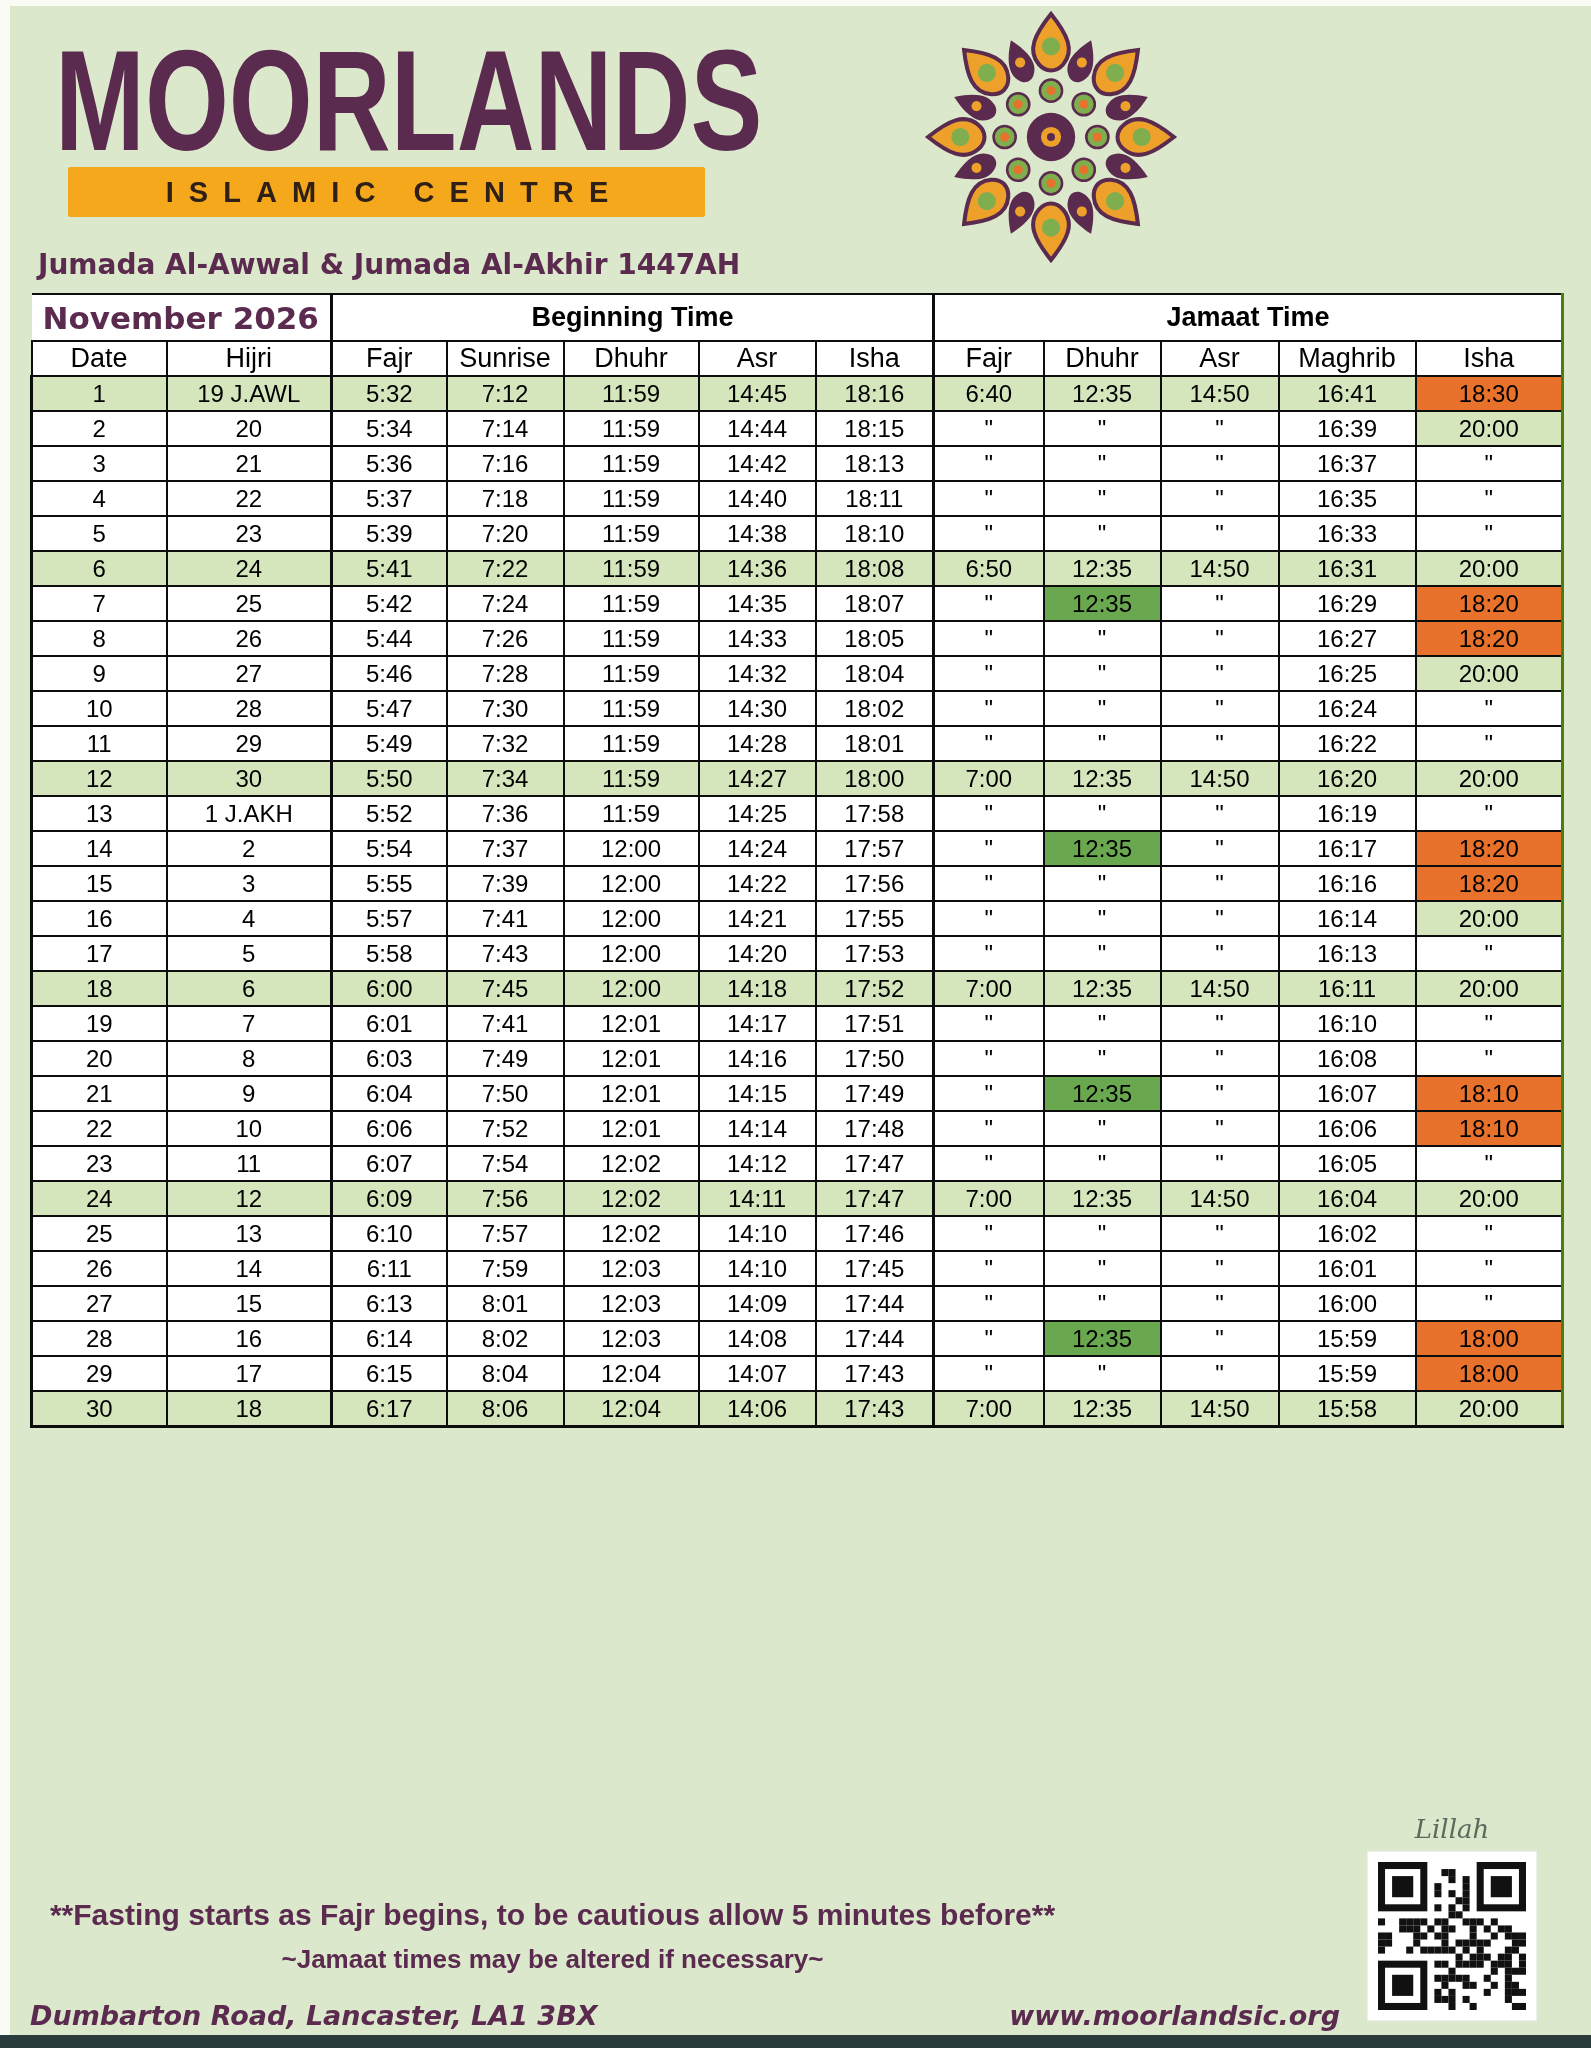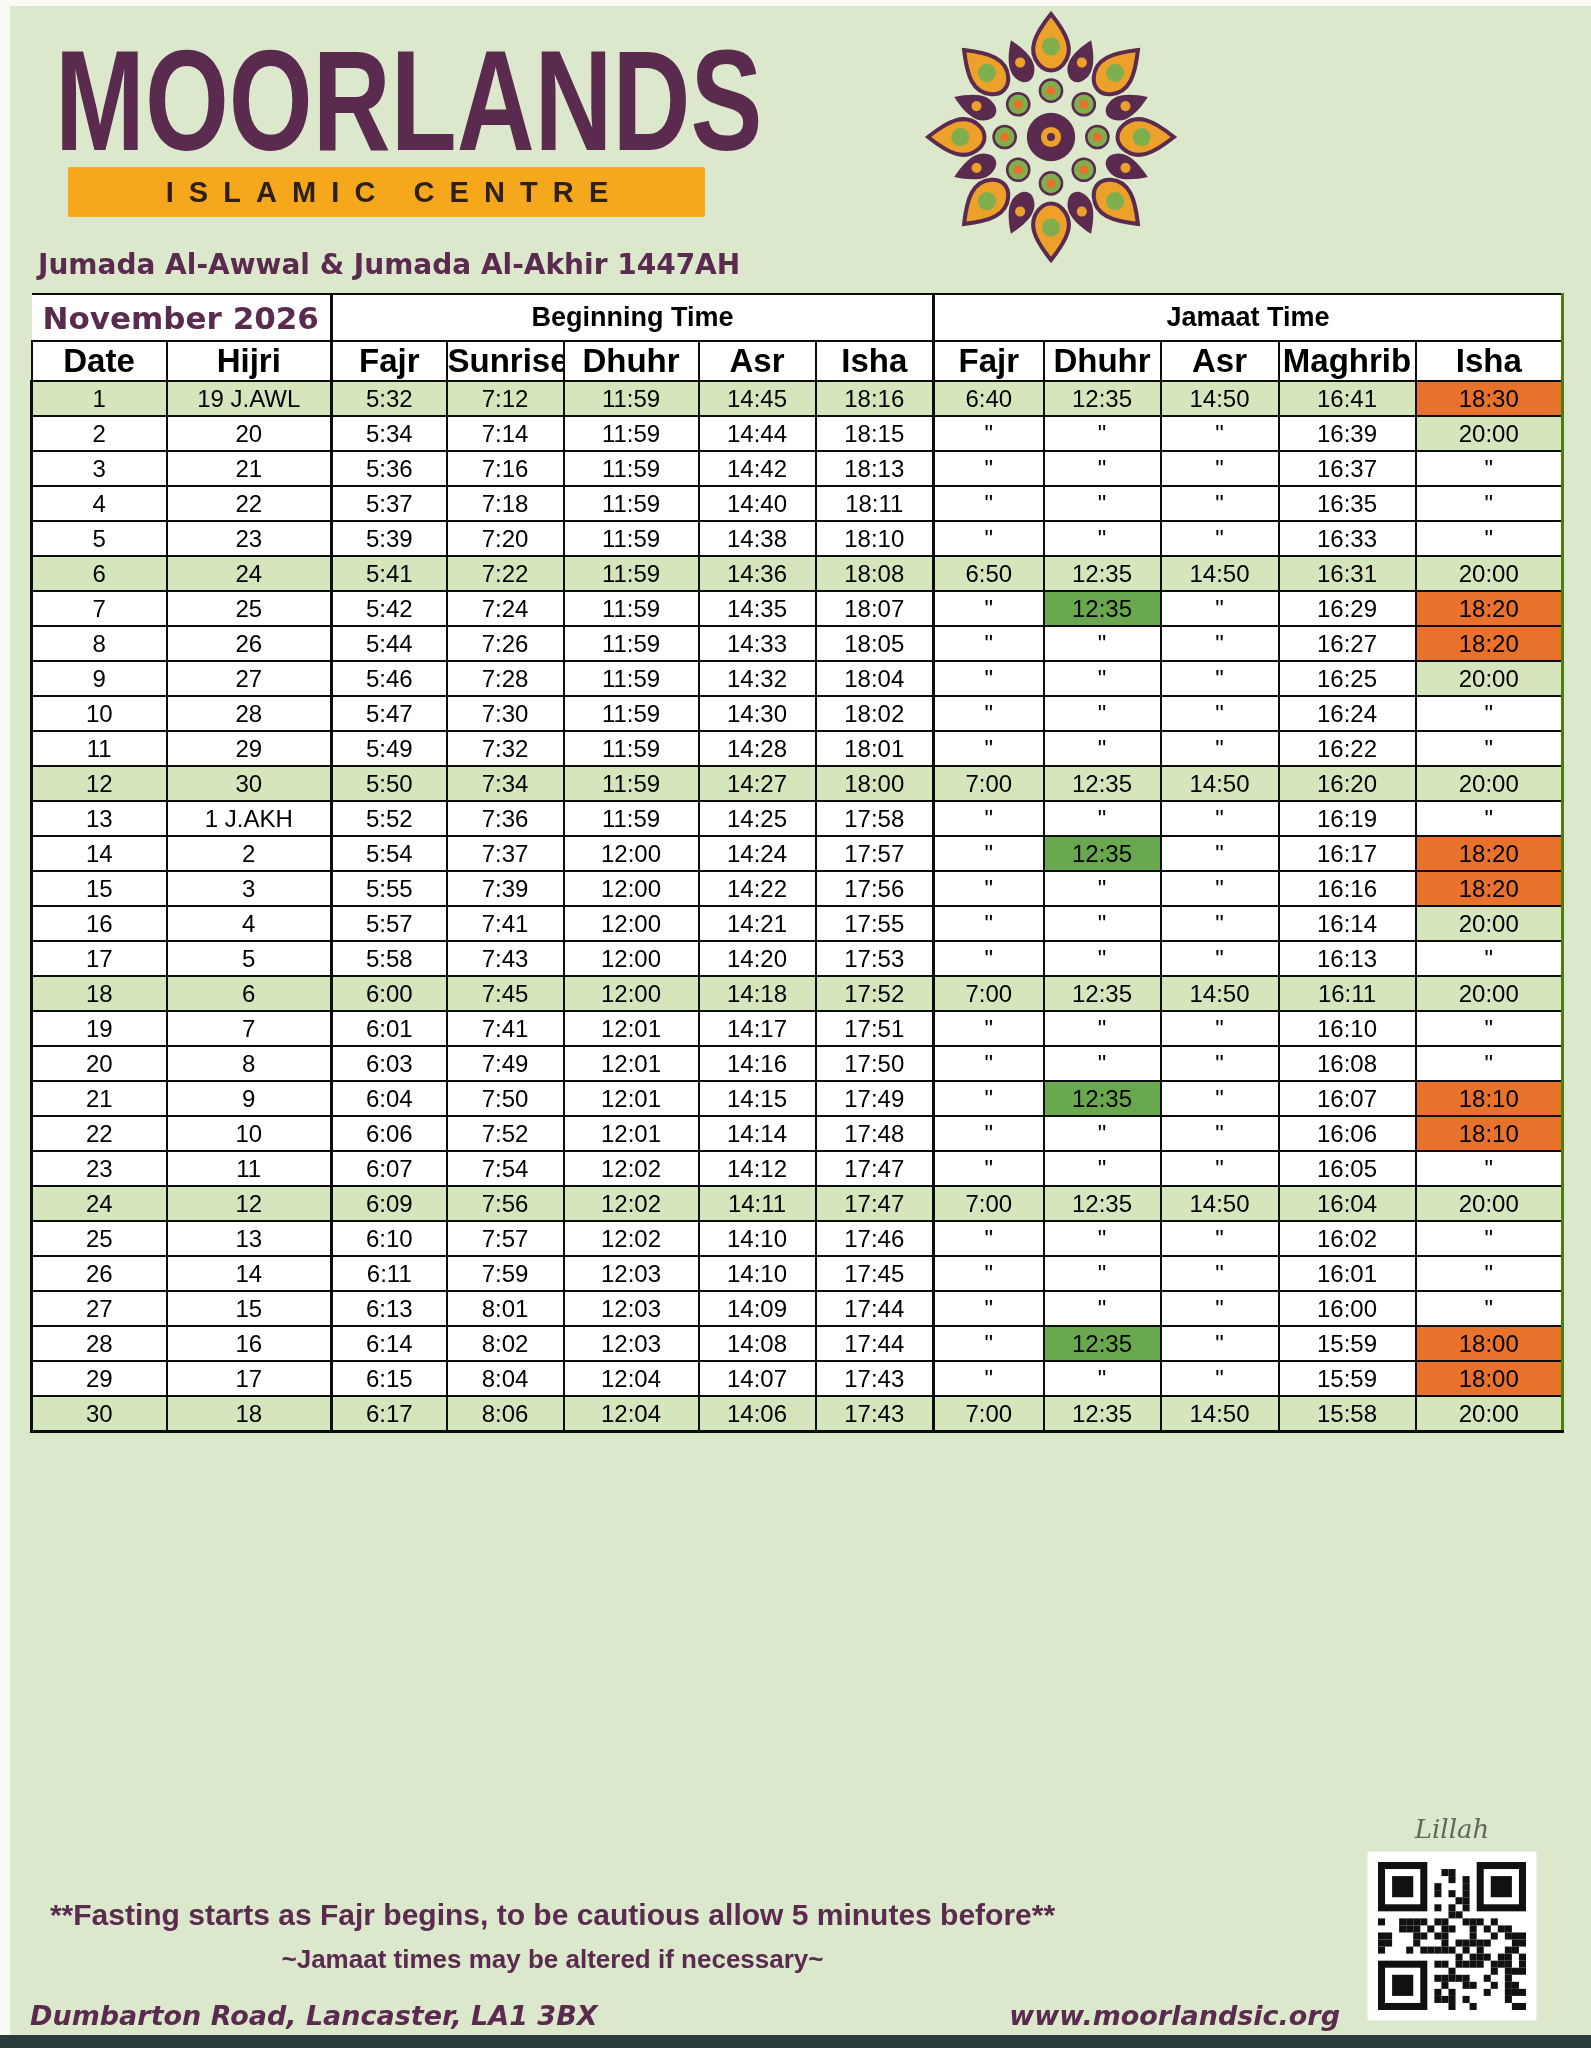--- a/index.html
+++ b/index.html
@@ -22,21 +22,21 @@
   .subtitle{position:absolute;left:38px;top:248px;font-family:"DejaVu Sans",sans-serif;
     font-weight:700;font-size:28px;color:#5b2a4f;z-index:2;}
 
   
   .table-wrap{position:absolute;left:30px;top:293px;width:1531px;z-index:2;}
   table.tt{border-collapse:collapse;table-layout:fixed;width:1531px;background:transparent;}
   table.tt th,table.tt td{border:2px solid #0d0d0d;text-align:center;vertical-align:middle;
     padding:0;background:#ffffff;overflow:hidden;white-space:nowrap;}
   table.tt td{height:33px;font-size:24px;color:#000;}
   th.group{height:45px;font-size:27px;font-weight:700;border:3px solid #0d0d0d;}
-  th.colh{height:33px;font-size:33px;font-weight:700;}
+  th.colh{height:33px;font-size:27px;font-weight:400;}
   th.month-cell{border:none;background:transparent;color:#5b2a4f;font-family:"DejaVu Sans",sans-serif;
     font-weight:700;font-size:31px;text-align:center;}
   .thick-left{border-left:3px solid #0d0d0d !important;}
   table.tt td:first-child,table.tt th.month-cell{border-left-width:0;}
   table.tt tr td:first-child{border-left:3px solid #0d0d0d;}
   table.tt td:last-child,table.tt th:last-child{border-right:3px solid #4d7c0f;}
   table.tt tr:last-child td{border-bottom:3px solid #0d0d0d;}
   tr.hl td{background:#d5e6bd;}
   td.dark-green{background:#6aa84f !important;}
   td.orange{background:#e8722c !important;}

